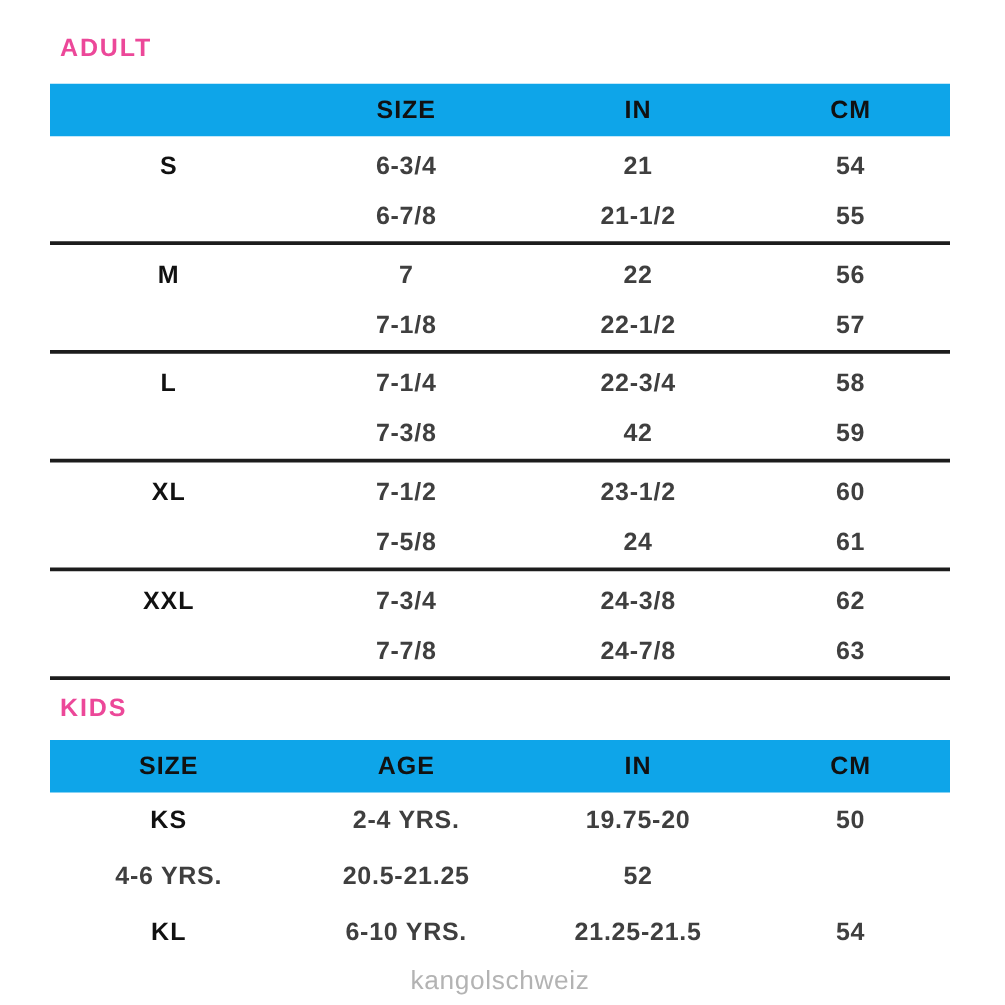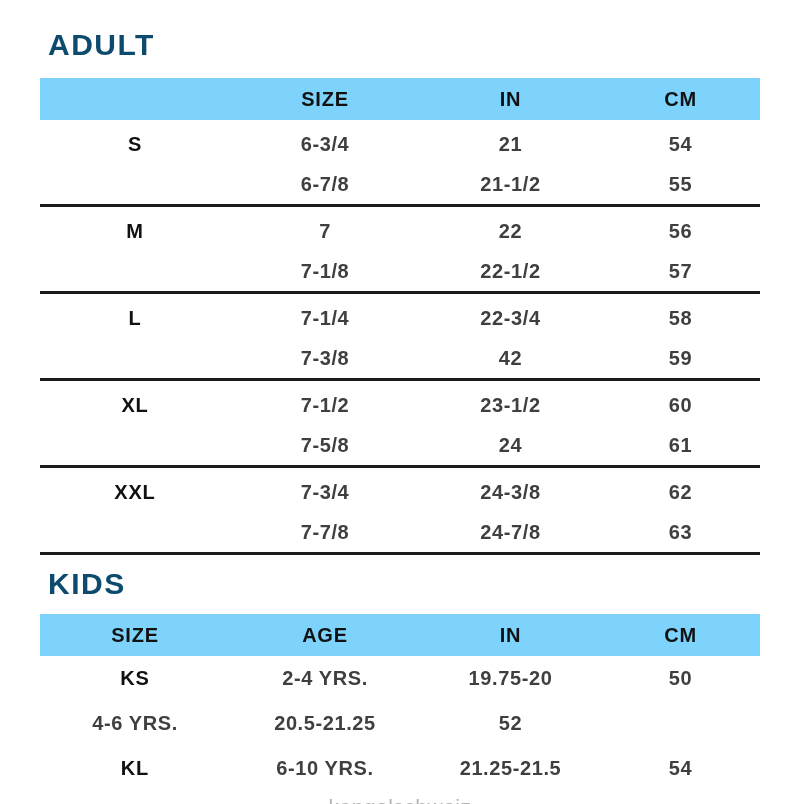--- a/index.html
+++ b/index.html
@@ -5,39 +5,39 @@
   * { margin: 0; padding: 0; box-sizing: border-box; }
   html, body {
     width: 804px; height: 804px;
     background: #ffffff;
     font-family: "Liberation Sans", sans-serif;
     overflow: hidden;
   }
   .page { padding: 26px 44px 0 40px; width: 804px; }
 
   .section-title {
-    font-size: 30px;
+    font-size: 20px;
     font-weight: bold;
-    color: #0c4a6e;
+    color: #ec4899;
     letter-spacing: 1.5px;
     margin-left: 8px;
   }
   .adult-title { margin-top: 2px; margin-bottom: 16px; }
   .kids-title  { margin-top: 12px; margin-bottom: 13px; }
 
   .grid-row {
     display: grid;
     grid-template-columns: 190px 190px 181px 159px;
     width: 720px;
     align-items: center;
     text-align: center;
   }
 
   .thead {
-    background: #7dd3fc;
+    background: #0ea5e9;
     height: 42px;
   }
   .th {
     font-size: 20px;
     font-weight: bold;
     color: #111111;
     letter-spacing: 0.8px;
   }
 
   .cell {

